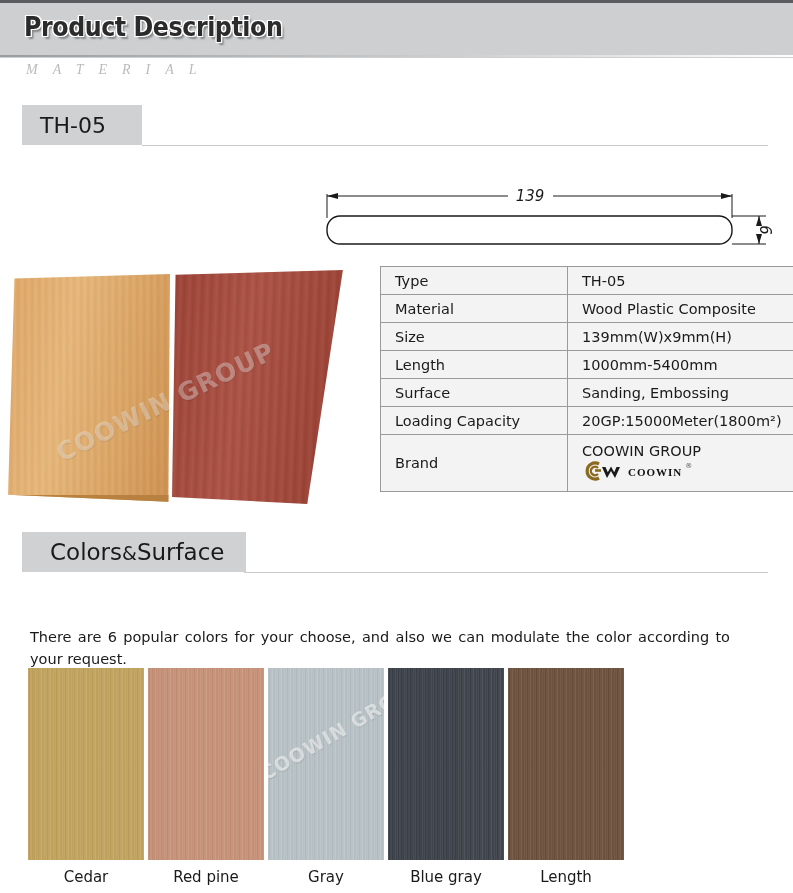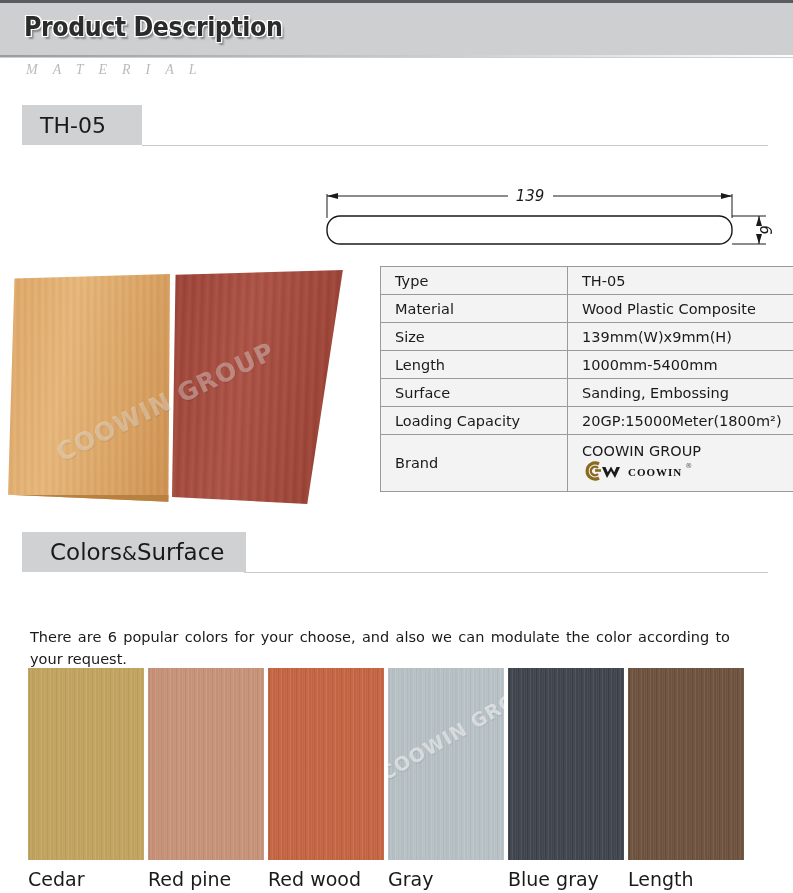--- a/index.html
+++ b/index.html
@@ -252,22 +252,23 @@
     position: absolute;
     inset: 0;
     background-image:
       repeating-linear-gradient(90deg,
         rgba(255,255,255,0.10) 0px,
         rgba(0,0,0,0.045) 1.5px,
         rgba(255,255,255,0.07) 3px,
         rgba(0,0,0,0.03) 4.5px);
   }
   .swatch-label {
-    font-family: "DejaVu Sans", sans-serif;
-    font-size: 19px;
+    text-align: center;
+    font-family: "DejaVu Sans", sans-serif;
+    font-size: 15px;
     color: #1a1a1a;
     padding-top: 8px;
   }
   .wm-swatch {
     left: -6px; top: 96px;
     font-size: 19px;
     letter-spacing: 1px;
     transform: rotate(-30deg);
     transform-origin: left center;
     color: rgba(255,255,255,0.55);
@@ -381,26 +382,20 @@
       <div class="swatch-chip" style="background: rgb(194, 163, 92);">
         <div class="grain"></div>
       </div>
       <div class="swatch-label">Cedar</div>
     </div>
     <div class="swatch-cell">
       <div class="swatch-chip" style="background: rgb(199, 145, 119);">
         <div class="grain"></div>
       </div>
       <div class="swatch-label">Red pine</div>
-    </div>
-    <div class="swatch-cell">
-      <div class="swatch-chip" style="background: rgb(196, 98, 63);">
-        <div class="grain"></div>
-      </div>
-      <div class="swatch-label">Red wood</div>
     </div>
     <div class="swatch-cell">
       <div class="swatch-chip" style="background: rgb(184, 194, 198);">
         <div class="grain"></div>
         <div class="watermark wm-swatch">COOWIN GROUP</div>
       </div>
       <div class="swatch-label">Gray</div>
     </div>
     <div class="swatch-cell">
       <div class="swatch-chip" style="background: rgb(60, 65, 73);">

